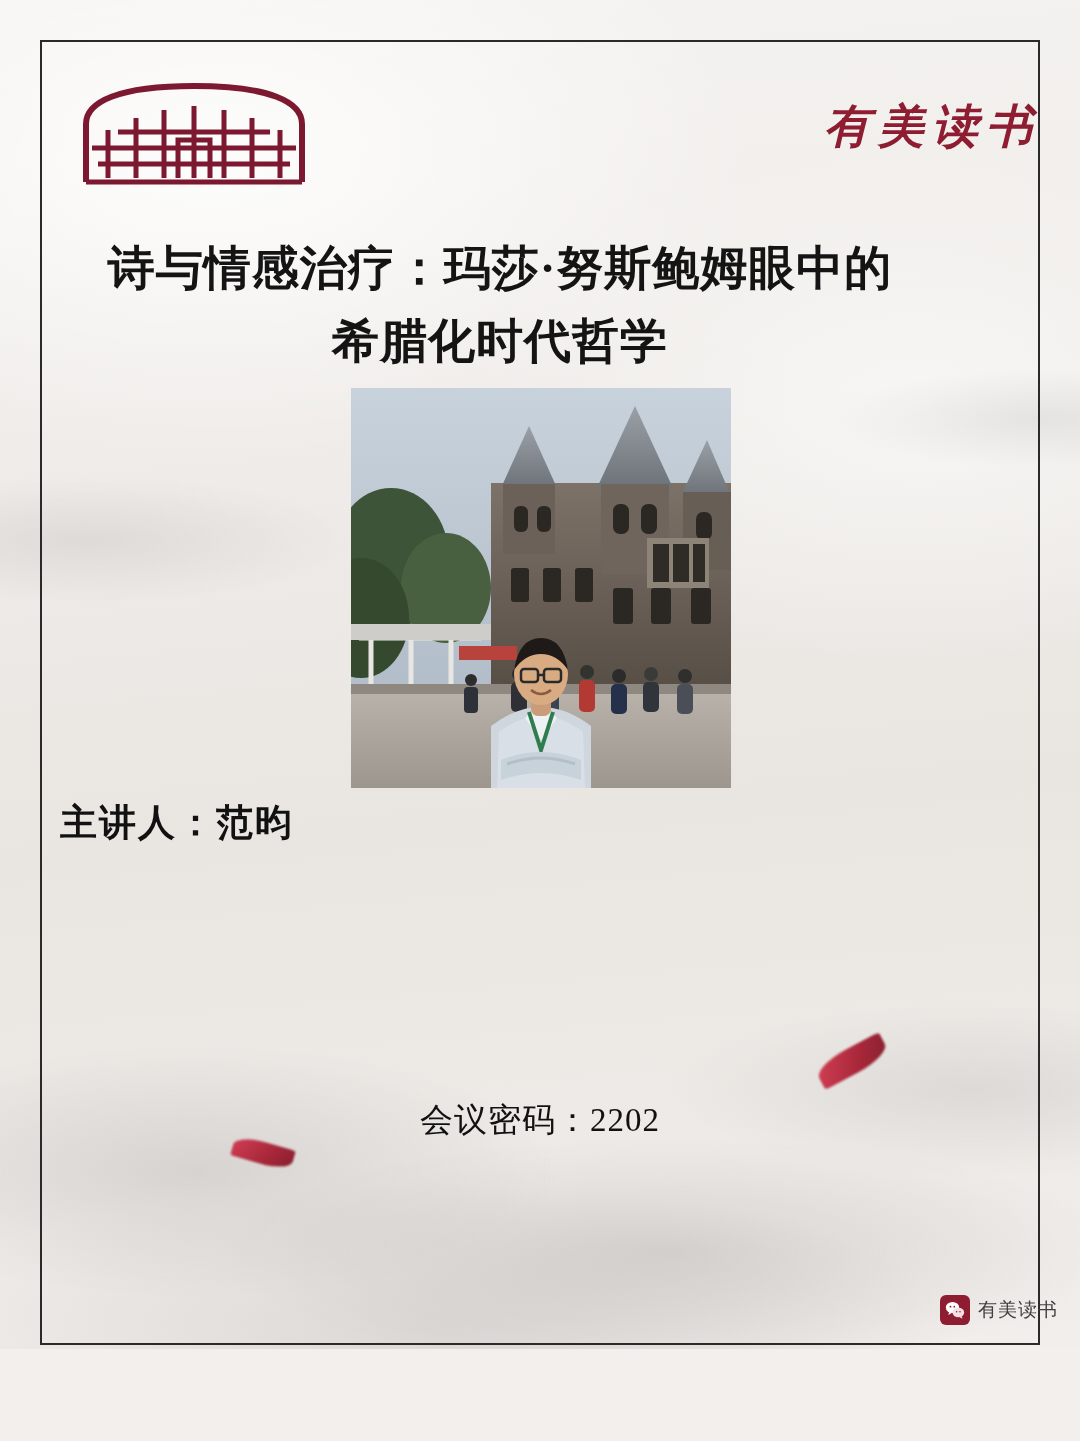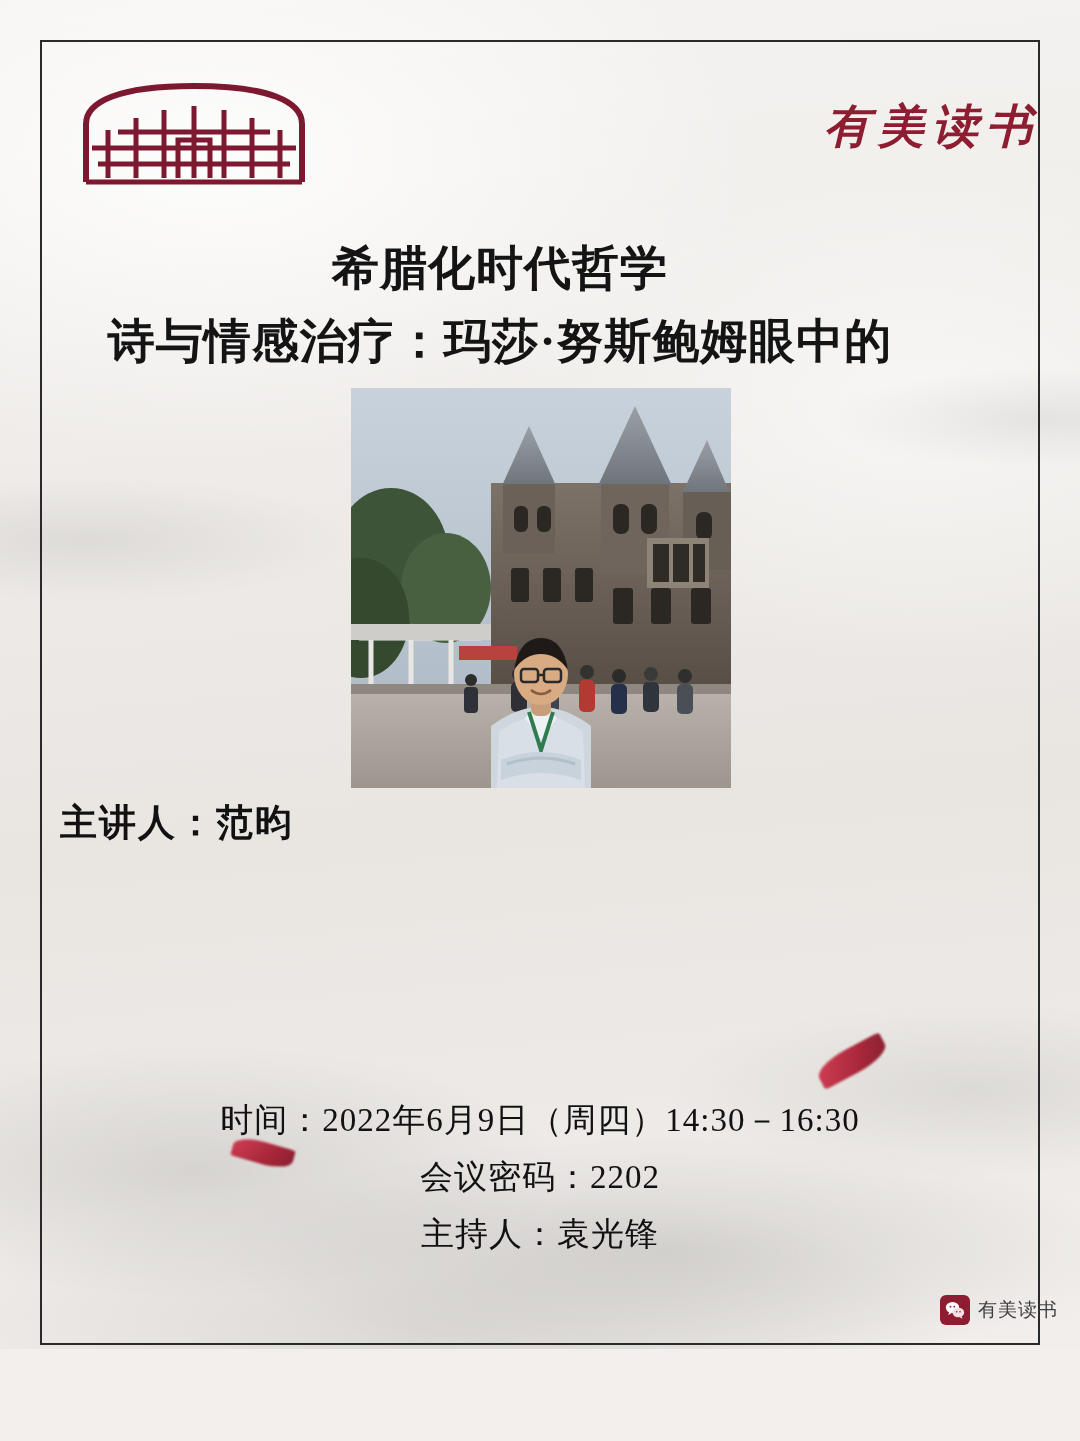--- a/index.html
+++ b/index.html
@@ -223,22 +223,22 @@
       </g>
       <g stroke="#7c1830" stroke-width="5" fill="none">
         <path d="M100 100 L100 62 L132 62 L132 100"></path>
       </g>
     </svg>
   </div>
 
   <div class="brand-script">有美读书</div>
 
   <div class="title">
+    <div>诗与情感治疗：玛莎·努斯鲍姆眼中的</div>
     <div>希腊化时代哲学</div>
-    <div>诗与情感治疗：玛莎·努斯鲍姆眼中的</div>
   </div>
 
   <div class="photo">
     <svg width="380" height="400" viewBox="0 0 380 400" xmlns="http://www.w3.org/2000/svg">
       <defs>
         <linearGradient id="sky" x1="0" y1="0" x2="0" y2="1">
           <stop offset="0%" stop-color="#c8d2dc"></stop>
           <stop offset="100%" stop-color="#aab6c2"></stop>
         </linearGradient>
         <linearGradient id="stone" x1="0" y1="0" x2="0" y2="1">
@@ -350,23 +350,21 @@
     </svg>
   </div>
 
   <div class="speaker">主讲人：范昀</div>
 
 
   <div class="petal p1"></div>
   <div class="petal p2"></div>
 
   <div class="info">
-    <div class="info-line">时间：2022年6月9日（周四）14:30－16:30</div>
     <div class="info-line">会议密码：2202</div>
-    <div class="info-line">主持人：袁光锋</div>
   </div>
 
   <div class="footer-account">
     <span class="wechat-badge">
       <svg width="20" height="20" viewBox="0 0 24 24" xmlns="http://www.w3.org/2000/svg">
         <ellipse cx="9" cy="9" rx="8" ry="6.6" fill="#ffffff"></ellipse>
         <polygon points="5,14 4,18 8,15.6" fill="#ffffff"></polygon>
         <ellipse cx="16" cy="15" rx="7" ry="5.8" fill="#f3dfe4"></ellipse>
         <polygon points="20,19.2 21,22.5 17.6,20.6" fill="#f3dfe4"></polygon>
         <circle cx="6.6" cy="8" r="1.1" fill="#8f1d32"></circle>

